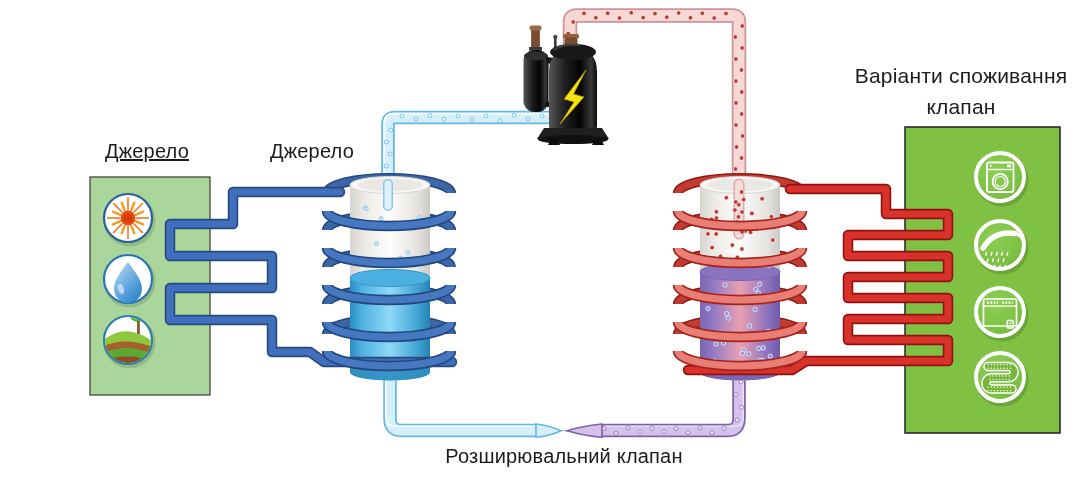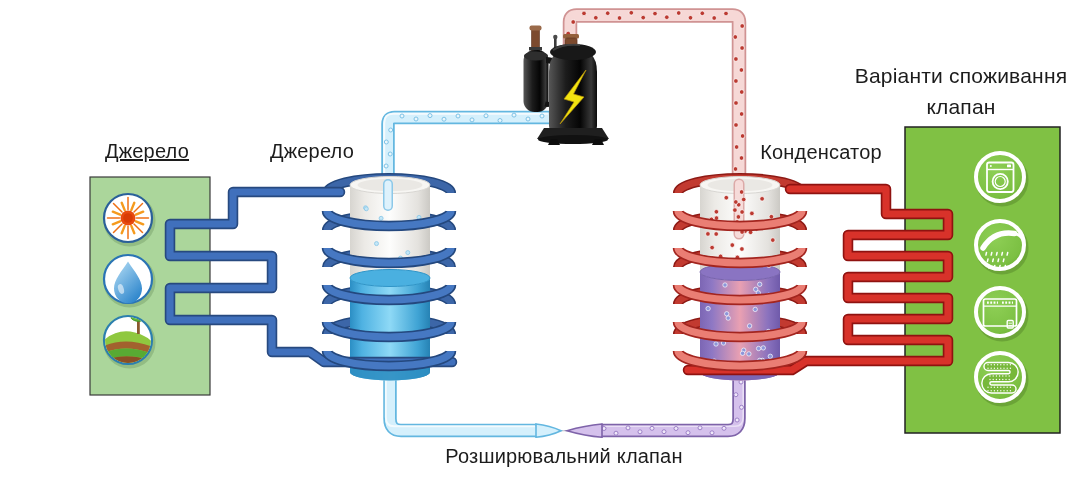--- a/index.html
+++ b/index.html
@@ -432,19 +432,18 @@
     <path d="M 544 128 L 602 128 L 609 139 L 537 139 Z" fill="#1f1f1f"></path>
     <ellipse cx="573" cy="139.5" rx="35" ry="4.5" fill="#111111"></ellipse>
     <path d="M 551 139 L 548 145 H 560 L 557 139 Z" fill="#0d0d0d"></path>
     <path d="M 595 139 L 592 145 H 604 L 601 139 Z" fill="#0d0d0d"></path>
     <path d="M 586 70 L 564 99 L 574 102 L 560 124 L 584 97 L 573.5 94 Z" fill="#f2e410" stroke="#b8930a" stroke-width="0.7"></path>
   </g>
 </svg>
 
   <div class="lbl" style="left:87px;top:139px;width:120px;text-decoration:underline;">Джерело</div>
   <div class="lbl" style="left:240px;top:139px;width:144px;">Джерело</div>
-  <div class="lbl" style="left:746px;top:140px;width:150px;">Конденсатор</div>
   <div class="lbl title" style="left:848px;top:60px;width:226px;">
     <div>Варіанти споживання</div>
     <div>клапан</div>
   </div>
   <div class="lbl" style="left:428px;top:444px;width:272px;text-align:center;">Розширювальний клапан</div>
 </div>
 
 </body></html>

